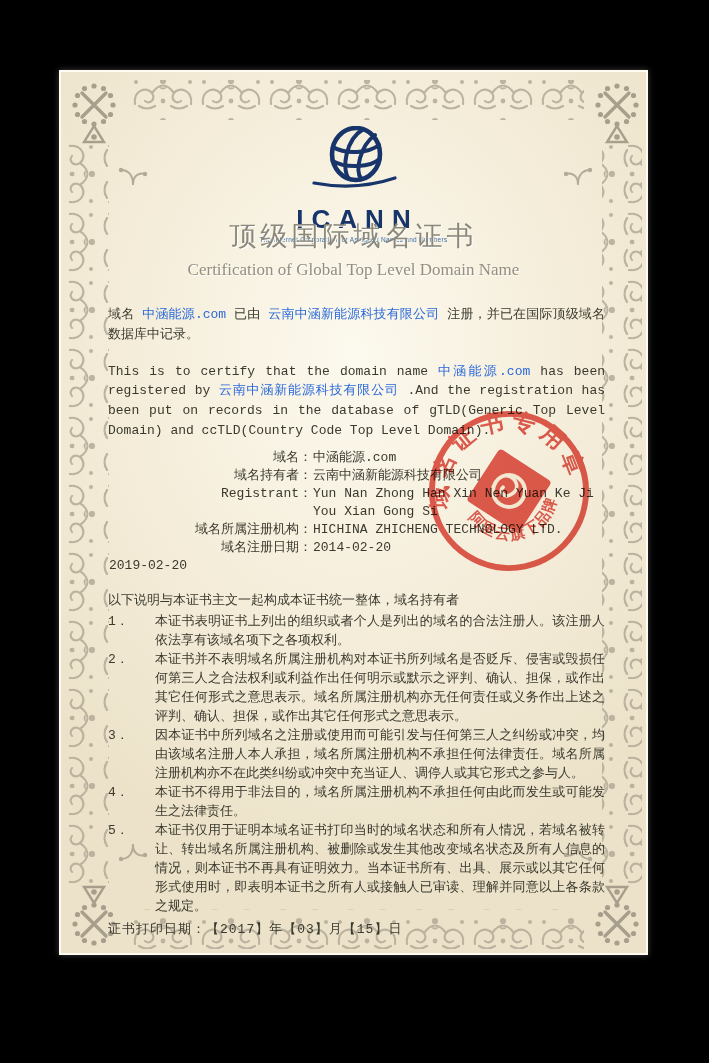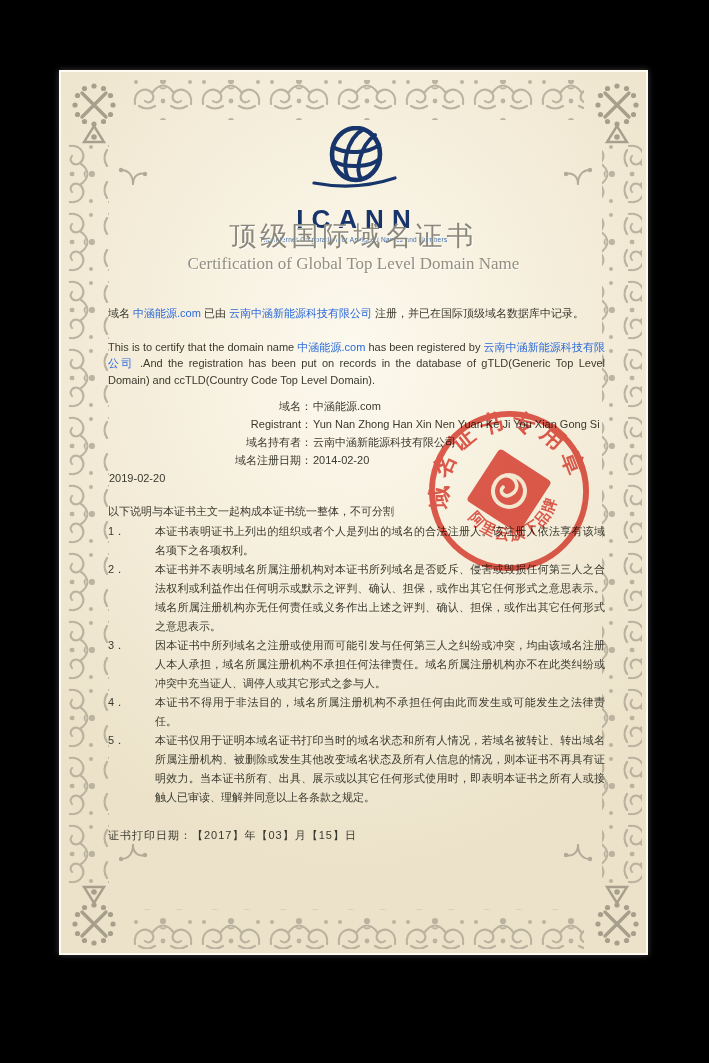--- a/index.html
+++ b/index.html
@@ -15,41 +15,41 @@
   .frame { position:absolute; left:0; top:0; }
 
   .logo-block { position:absolute; top:54px; left:0; right:0; text-align:center; }
   .icann-word { margin-top:12px; font-size:26px; font-weight:bold; letter-spacing:8px;
     color:#17356b; text-indent:8px; }
   .icann-tag { margin-top:1px; font-size:6.5px; color:#3f6fae; letter-spacing:.3px; }
 
   .cert-title { position:absolute; top:146px; left:0; right:0; text-align:center;
     font-size:27px; font-weight:normal; letter-spacing:4px; color:#8b887a;
     text-shadow:1px 1px 0 rgba(255,255,255,.9); }
-  .cert-subtitle { position:absolute; top:182px; left:0; right:0; text-align:center;
+  .cert-subtitle { position:absolute; top:188px; left:0; right:0; text-align:center;
     font-family:"Liberation Serif","DejaVu Serif",serif;
     font-size:17px; color:#938e7d; text-shadow:1px 1px 0 rgba(255,255,255,.9); }
 
   .text-col { position:absolute; left:47px; top:233px; width:497px;
-    font-size:11px; line-height:1.52; color:#3a392e; }
+    font-size:13px; line-height:1.52; color:#3a392e;font-family:Liberation Mono, monospace; }
   .blue { color:#2a69da; }
   .para { margin-bottom:17px; text-align:justify; }
   .para-en { margin-bottom:8px; }
 
   .details { margin-bottom:16px; line-height:18px; }
   .detail-row { display:flex; }
   .detail-label { width:204px; flex:none; text-align:right; white-space:nowrap; }
   .detail-value { flex:1; padding-left:1px; }
 
   .notes-intro { margin-bottom:2px; }
   .note-item { display:flex; line-height:19px; }
   .note-num { width:27px; flex:none; }
   .note-text { flex:1; text-align:justify;margin-left:20px; }
 
-  .print-date { margin-top:20px; letter-spacing:1px; }
+  .print-date { margin-top:4px; letter-spacing:1px; }
 
   .stamp { position:absolute; left:424px; top:406px; width:170px; height:170px;
     opacity:.86; mix-blend-mode:multiply; z-index:5; }
 </style>
 </head>
 <body>
 
 <div class="stage">
   <div class="paper">
 
@@ -144,38 +144,42 @@
       <p class="para"><span>域名 </span><span class="blue">中涵能源.com</span><span> 已由 </span><span class="blue">云南中涵新能源科技有限公司</span><span> 注册，并已在国际顶级域名数据库中记录。</span></p>
 
       <p class="para para-en"><span>This is to certify that the domain name </span><span class="blue">中涵能源.com</span><span> has been registered by </span><span class="blue">云南中涵新能源科技有限公司</span><span> .And the registration has been put on records in the database of gTLD(Generic Top Level Domain) and ccTLD(Country Code Top Level Domain).</span></p>
 
       <div class="details">
         <div class="detail-row">
           <span class="detail-label">域名：</span>
           <span class="detail-value">中涵能源.com</span>
         </div>
         <div class="detail-row">
+          <span class="detail-label">域名持有者：</span>
+          <span class="detail-value">云南中涵新能源科技有限公司</span>
+        </div>
+        <div class="detail-row">
           <span class="detail-label">Registrant：</span>
           <span class="detail-value">Yun Nan Zhong Han Xin Nen Yuan Ke Ji You Xian Gong Si</span>
         </div>
         <div class="detail-row">
-          <span class="detail-label">域名持有者：</span>
-          <span class="detail-value">云南中涵新能源科技有限公司</span>
+          <span class="detail-label">域名所属注册机构：</span>
+          <span class="detail-value">HICHINA ZHICHENG TECHNOLOGY LTD.</span>
         </div>
         <div class="detail-row">
           <span class="detail-label">域名注册日期：</span>
           <span class="detail-value">2014-02-20</span>
         </div>
         <div class="detail-row">
           <span class="detail-value">2019-02-20</span>
         </div>
       </div>
 
       <div>
-        <div class="notes-intro">以下说明与本证书主文一起构成本证书统一整体，不可分割</div>
+        <div class="notes-intro">以下说明与本证书主文一起构成本证书统一整体，域名持有者</div>
         <div class="note-item">
           <span class="note-num">1．</span>
           <span class="note-text">本证书表明证书上列出的组织或者个人是列出的域名的合法注册人。该注册人依法享有该域名项下之各项权利。</span>
         </div>
         <div class="note-item">
           <span class="note-num">2．</span>
           <span class="note-text">本证书并不表明域名所属注册机构对本证书所列域名是否贬斥、侵害或毁损任何第三人之合法权利或利益作出任何明示或默示之评判、确认、担保，或作出其它任何形式之意思表示。域名所属注册机构亦无任何责任或义务作出上述之评判、确认、担保，或作出其它任何形式之意思表示。</span>
         </div>
         <div class="note-item">
           <span class="note-num">3．</span>

